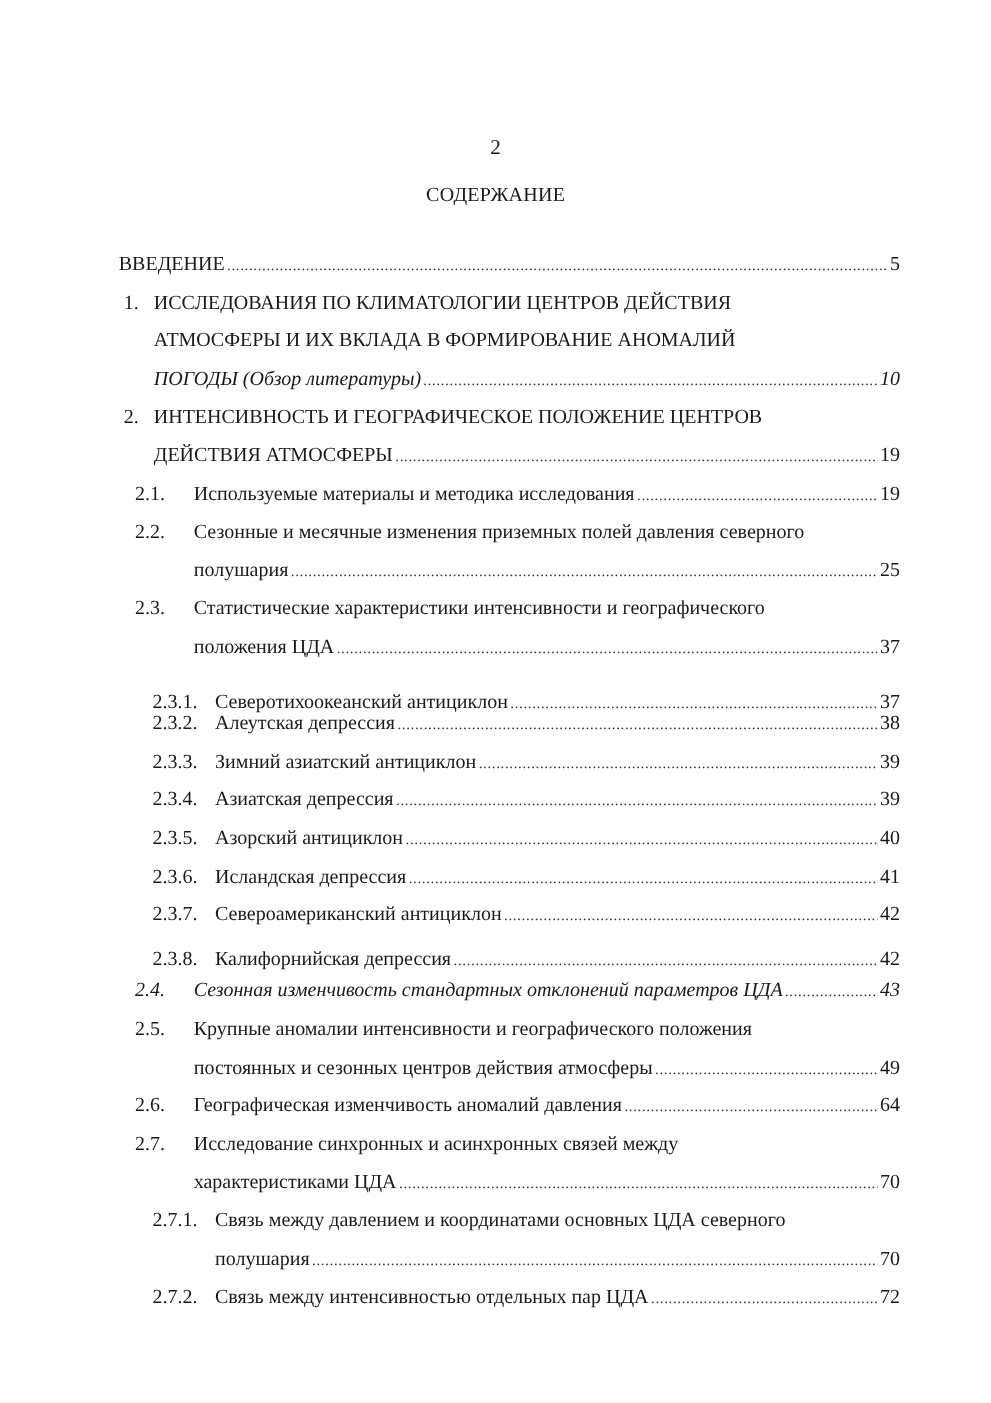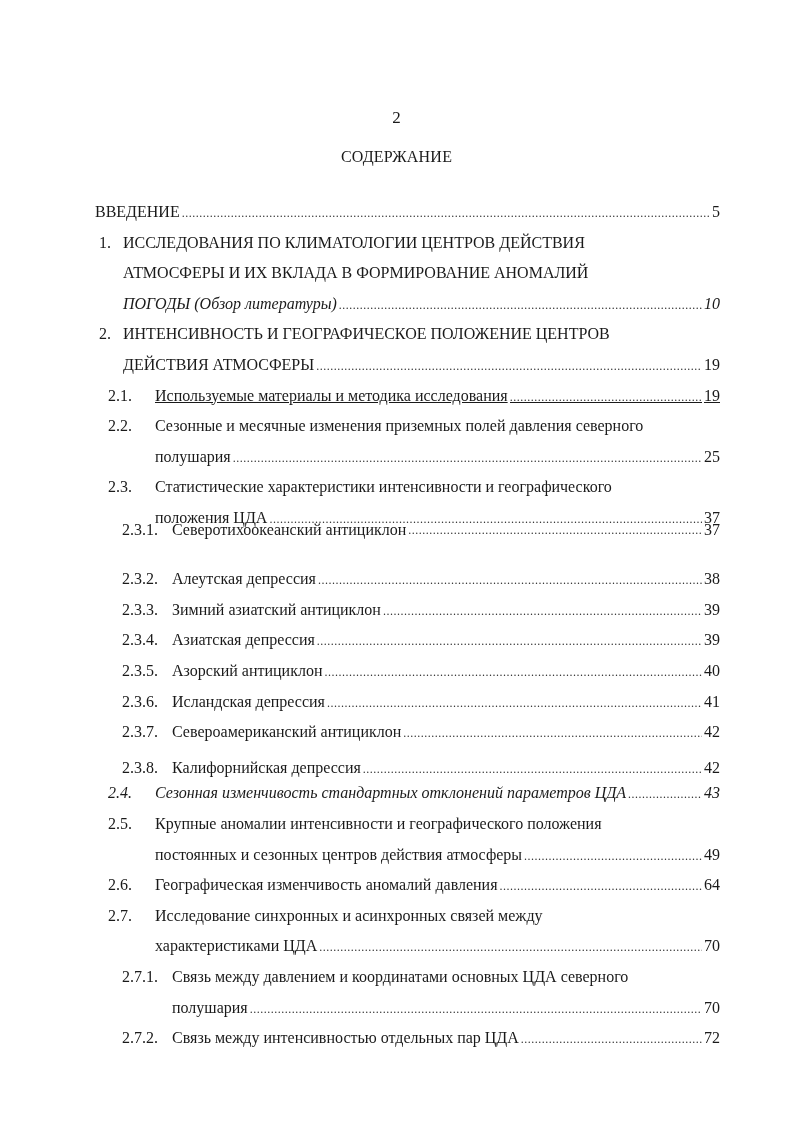--- a/index.html
+++ b/index.html
@@ -62,21 +62,21 @@
     </div>
     <div class="line" style="top: 122.4px; left: 28px;">
       <span class="num" style="position: absolute; left: -24px;">2.</span>
       <span class="txt">ИНТЕНСИВНОСТЬ И ГЕОГРАФИЧЕСКОЕ ПОЛОЖЕНИЕ  ЦЕНТРОВ</span>
     </div>
     <div class="line" style="top: 153px; left: 28px; width: 597px;">
       <span class="txt">ДЕЙСТВИЯ АТМОСФЕРЫ</span>
       <span class="dots"></span>
       <span class="pg">19</span>
     </div>
-    <div class="line" style="top: 183.6px; left: 60px; width: 565px; text-decoration: underline;">
+    <div class="line" style="top: 183.6px; left: 60px; width: 565px;">
       <span class="num" style="position: absolute; left: -47px;">2.1.</span>
       <span class="txt">Используемые материалы и методика исследования</span>
       <span class="dots"></span>
       <span class="pg">19</span>
     </div>
     <div class="line" style="top: 214.2px; left: 60px;">
       <span class="num" style="position: absolute; left: -47px;">2.2.</span>
       <span class="txt">Сезонные и месячные изменения приземных полей давления северного</span>
     </div>
     <div class="line" style="top: 244.8px; left: 60px; width: 565px;">
@@ -86,21 +86,21 @@
     </div>
     <div class="line" style="top: 275.4px; left: 60px;">
       <span class="num" style="position: absolute; left: -47px;">2.3.</span>
       <span class="txt">Статистические характеристики интенсивности и  географического</span>
     </div>
     <div class="line" style="top: 306px; left: 60px; width: 565px;">
       <span class="txt">положения ЦДА</span>
       <span class="dots"></span>
       <span class="pg">37</span>
     </div>
-    <div class="line" style="top: 318px; left: 77px; width: 548px; align-items: flex-end;">
+    <div class="line" style="top: 350px; left: 77px; width: 548px;">
       <span class="num" style="position: absolute; left: -50px;">2.3.1.</span>
       <span class="txt">Северотихоокеанский антициклон</span>
       <span class="dots"></span>
       <span class="pg">37</span>
     </div>
     <div class="line" style="top: 367.2px; left: 77px; width: 548px;">
       <span class="num" style="position: absolute; left: -50px;">2.3.2.</span>
       <span class="txt">Алеутская депрессия</span>
       <span class="dots"></span>
       <span class="pg">38</span>

